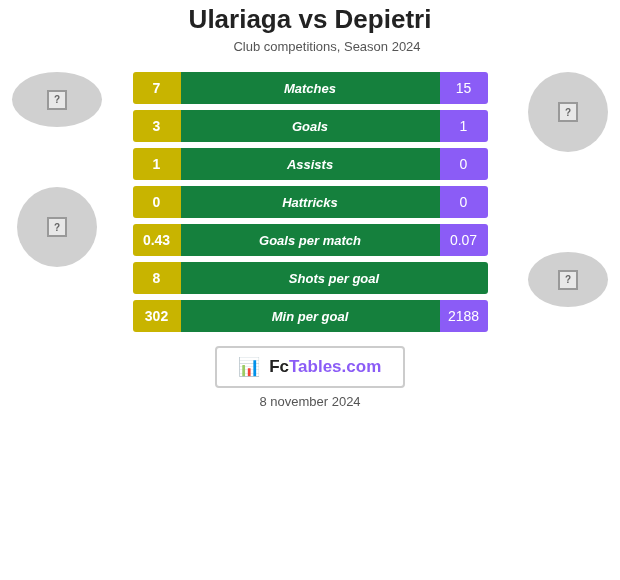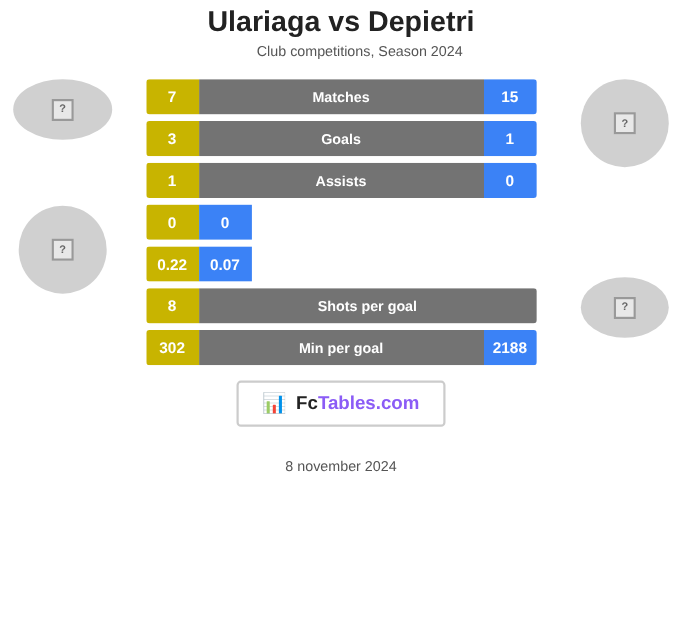--- a/index.html
+++ b/index.html
@@ -118,36 +118,37 @@
       font-size: 14px;
       width: 48px;
       min-width: 48px;
       height: 100%;
       display: flex;
       align-items: center;
       justify-content: center;
       z-index: 2;
     }
     .stat-label {
-      background: #737373;
+      background: #15803d;
       color: #fff;
       font-weight: bold;
       font-size: 13px;
       flex: 1;
       height: 100%;
       display: flex;
       align-items: center;
       justify-content: center;
       text-align: center;
       z-index: 1;
+      font-style: italic;
     }
     .stat-right-val {
-      background: #3b82f6;
+      background: #8b5cf6;
       color: #fff;
-      font-weight: bold;
+      font-weight: normal;
       font-size: 14px;
       width: 48px;
       min-width: 48px;
       height: 100%;
       display: flex;
       align-items: center;
       justify-content: center;
       z-index: 2;
     }
     .brand-box {
@@ -165,21 +166,21 @@
     }
     .brand-text {
       font-size: 17px;
       font-weight: bold;
       color: #222;
     }
     .brand-text span {
       color: #8b5cf6;
     }
     .footer-date {
-      margin-top: 28px;
+      margin-top: 6px;
       font-size: 13px;
       color: #555;
       text-align: center;
     }
   </style>
 </head>
 <body>
 
 <div class="container">
   <div class="title">Ulariaga vs Depietri</div>
@@ -216,24 +217,26 @@
           <div class="stat-label">Goals</div>
           <div class="stat-right-val">1</div>
         </div>
         <div class="stat-row">
           <div class="stat-left-val">1</div>
           <div class="stat-label">Assists</div>
           <div class="stat-right-val">0</div>
         </div>
         <div class="stat-row">
           <div class="stat-left-val">0</div>
+          <div class="stat-label">Hattricks</div>
           <div class="stat-right-val">0</div>
         </div>
         <div class="stat-row">
-          <div class="stat-left-val">0.22</div>
+          <div class="stat-left-val">0.43</div>
+          <div class="stat-label">Goals per match</div>
           <div class="stat-right-val">0.07</div>
         </div>
         <div class="stat-row">
           <div class="stat-left-val">8</div>
           <div class="stat-label">Shots per goal</div>
         </div>
         <div class="stat-row">
           <div class="stat-left-val">302</div>
           <div class="stat-label">Min per goal</div>
           <div class="stat-right-val">2188</div>

